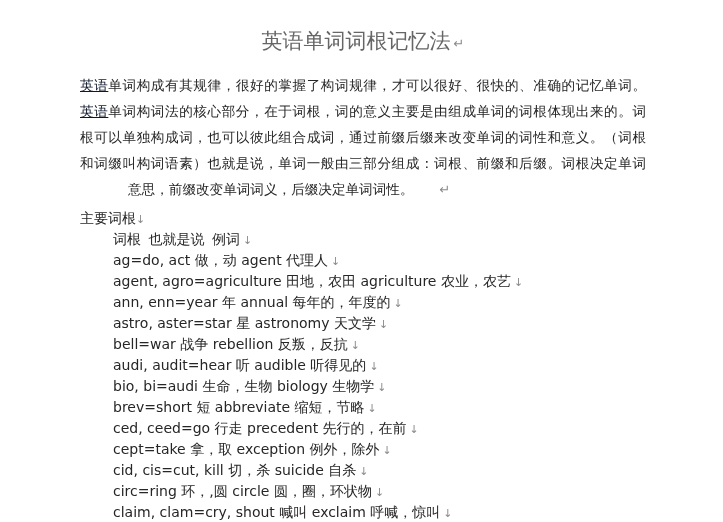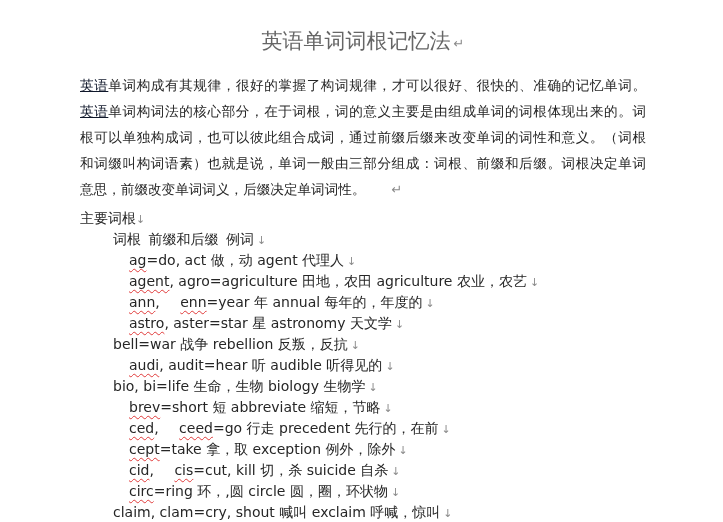--- a/index.html
+++ b/index.html
@@ -43,20 +43,21 @@
   }
   .pline {
     text-align: justify;
     text-align-last: justify;
     height: 26px;
     overflow: hidden;
   }
   .pline.last {
     text-align-last: left;
     white-space: nowrap;
+    margin-left: 48px;
   }
   
   .roots {
     margin-top: 6px;
     font-size: 14px;
     line-height: 21px;
     color: #262626;
   }
   .roots .row {
     height: 21px;
@@ -80,26 +81,24 @@
   }
   .pmark {
     color: #8a8a8a;
     font-size: 13px;
     margin-left: 3px;
   }
   .pmark.gap {
     margin-left: 26px;
   }
   .sq {
-    text-decoration: underline;
     text-decoration-style: wavy;
     text-decoration-color: #e03a3a;
     text-decoration-thickness: 1px;
     text-underline-offset: 3px;
-    margin-left: 16px;
   }
 </style>
 </head>
 <body>
 
 <div class="page">
   <div class="content">
 
     <div class="title-row">
       <span>英语单词词根记忆法</span><span class="pmark">↵</span>
@@ -121,21 +120,21 @@
       <div class="pline last">
         <span>意思，前缀改变单词词义，后缀决定单词词性。</span><span class="pmark gap">↵</span>
       </div>
     </div>
 
     <div class="roots">
       <div class="row">
         <span>主要词根</span><span class="mark" style="margin-left:0">↓</span>
       </div>
       <div class="row indented">
-        <span class="cols-line">词根 前缀和后缀 例词</span><span class="mark">↓</span>
+        <span class="cols-line">词根 也就是说 例词</span><span class="mark">↓</span>
       </div>
       <div id="root-list">
           <div class="row indented">
     <span><span class="sq">ag</span><span>=do, act 做，动 agent 代理人</span></span><span class="mark">↓</span>
   </div>
           <div class="row indented">
     <span><span class="sq">agent</span><span>, agro=agriculture 田地，农田 agriculture 农业，农艺</span></span><span class="mark">↓</span>
   </div>
           <div class="row indented">
     <span><span class="sq">ann</span><span>, </span><span class="sq">enn</span><span>=year 年 annual 每年的，年度的</span></span><span class="mark">↓</span>
@@ -143,21 +142,21 @@
           <div class="row indented">
     <span><span class="sq">astro</span><span>, aster=star 星 astronomy 天文学</span></span><span class="mark">↓</span>
   </div>
           <div class="row indented">
     <span><span>bell=war 战争 rebellion 反叛，反抗</span></span><span class="mark">↓</span>
   </div>
           <div class="row indented">
     <span><span class="sq">audi</span><span>, audit=hear 听 audible 听得见的</span></span><span class="mark">↓</span>
   </div>
           <div class="row indented">
-    <span><span>bio, bi=life 生命，生物 biology 生物学</span></span><span class="mark">↓</span>
+    <span><span>bio, bi=audi 生命，生物 biology 生物学</span></span><span class="mark">↓</span>
   </div>
           <div class="row indented">
     <span><span class="sq">brev</span><span>=short 短 abbreviate 缩短，节略</span></span><span class="mark">↓</span>
   </div>
           <div class="row indented">
     <span><span class="sq">ced</span><span>, </span><span class="sq">ceed</span><span>=go 行走 precedent 先行的，在前</span></span><span class="mark">↓</span>
   </div>
           <div class="row indented">
     <span><span class="sq">cept</span><span>=take 拿，取 exception 例外，除外</span></span><span class="mark">↓</span>
   </div>

